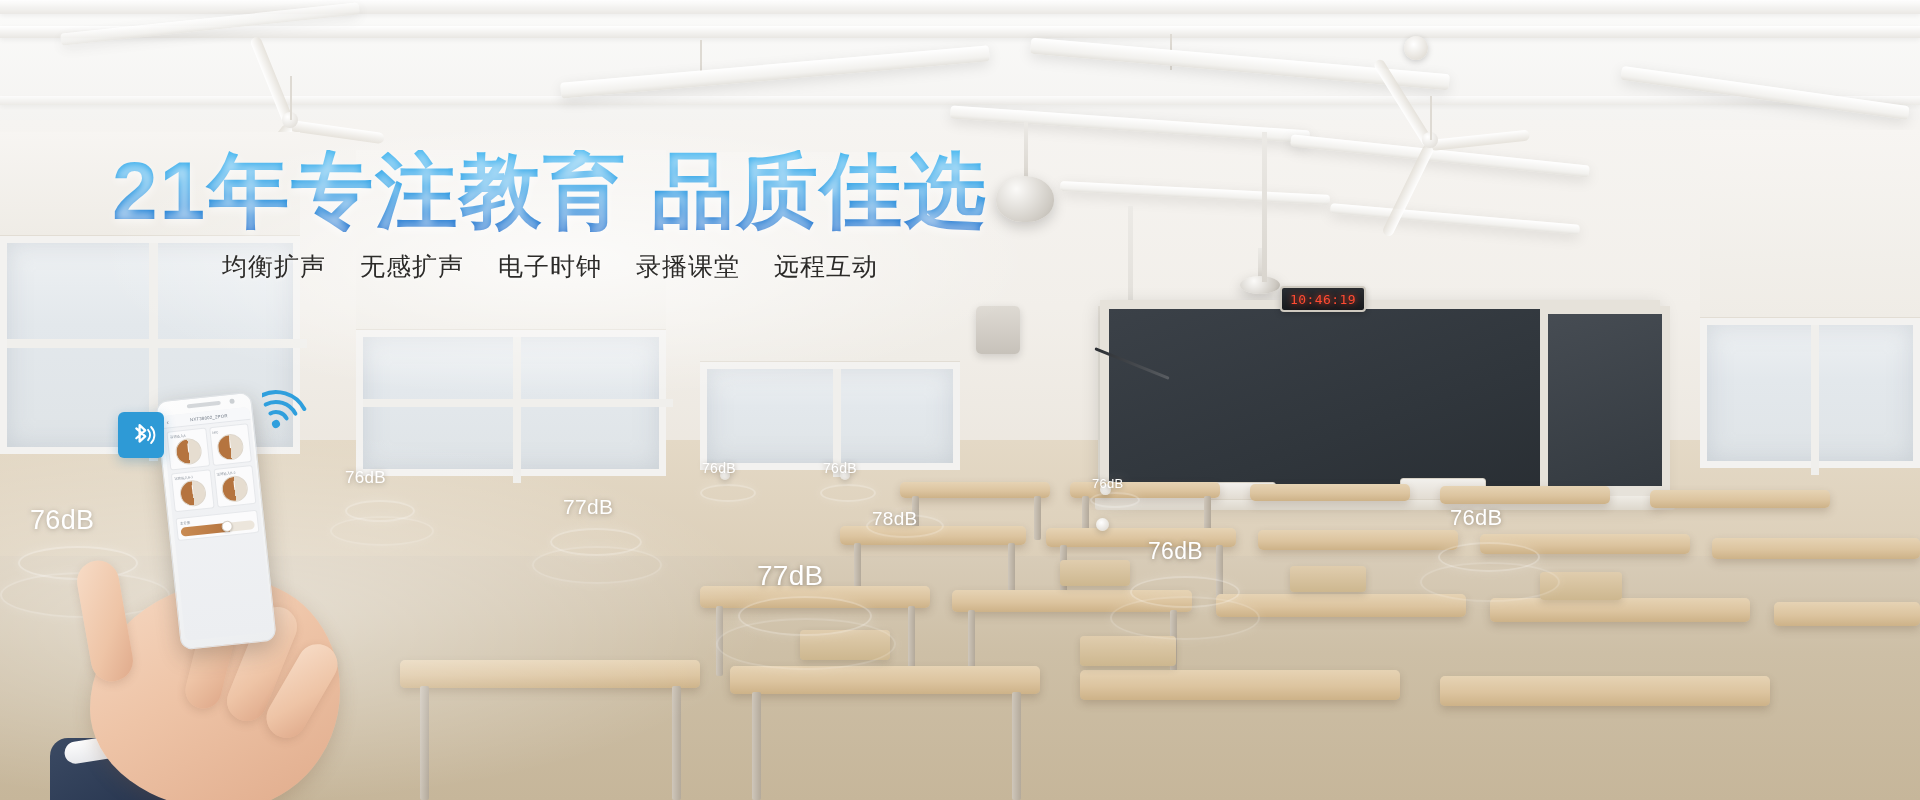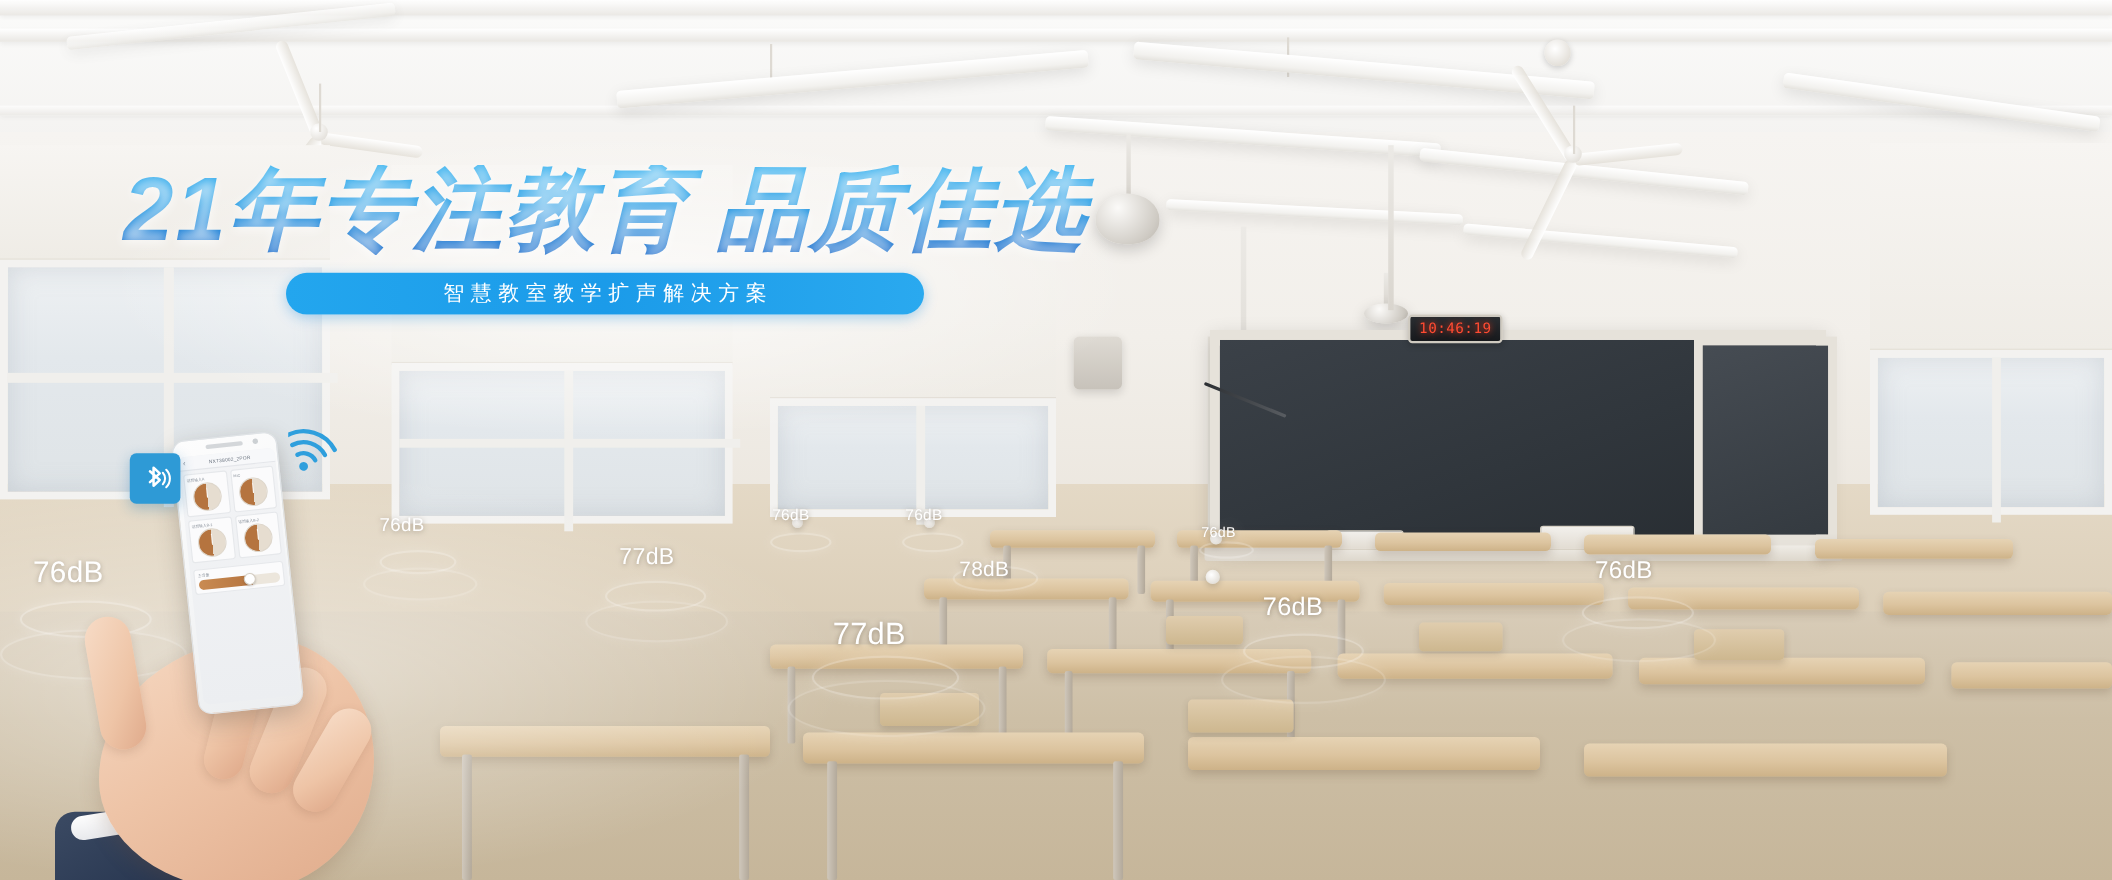--- a/index.html
+++ b/index.html
@@ -164,21 +164,20 @@
     box-shadow:0 2px 6px rgba(0,0,0,.18);
   }
 
   
   .headline-wrap{ position:absolute; left:0; top:150px; width:1100px; }
   .headline{
     text-align:center;
     font-size:82px;
     line-height:1;
     font-weight:700;
-    font-style:italic;
     letter-spacing:2px;
     background:linear-gradient(180deg,#3fb5f0 0%,#1f9ae4 42%,#1266c9 100%);
     -webkit-background-clip:text;
     background-clip:text;
     color:transparent;
     text-shadow:0 3px 10px rgba(255,255,255,.65);
     white-space:nowrap;
   }
   .pill{
     margin:16px auto 0 auto;
@@ -480,23 +479,27 @@
       <div class="db-label" style="left: 1092px; top: 476px; font-size: 13px;">76dB</div>
       <div class="db-label" style="left: 1148px; top: 538px; font-size: 23px;">76dB</div>
       <div class="db-label" style="left: 1450px; top: 505px; font-size: 22px;">76dB</div>
     </div>
 
   <div class="glow"></div>
   <div class="glow2"></div>
 
   <div class="headline-wrap">
     <div class="headline">21年专注教育 品质佳选</div>
-    <div class="pill">
-      <span>智慧教室教学扩声解决方案</span>
-    </div>
+    <div class="features" id="features-row">
+        <span>均衡扩声</span>
+        <span>无感扩声</span>
+        <span>电子时钟</span>
+        <span>录播课堂</span>
+        <span>远程互动</span>
+      </div>
   </div>
 
   <div class="bt-badge">
     <svg width="30" height="30" viewBox="0 0 32 32" aria-hidden="true">
       <path d="M11 9 L20.5 17.5 L14.5 23 L14.5 5.5 L20.5 11 L11 19.5" fill="none" stroke="#ffffff" stroke-width="2.4" stroke-linecap="round" stroke-linejoin="round"></path>
       <path d="M23.5 10.5 a8 8 0 0 1 0 11" fill="none" stroke="#ffffff" stroke-width="2" stroke-linecap="round"></path>
       <path d="M26.8 7.5 a12 12 0 0 1 0 17" fill="none" stroke="#ffffff" stroke-width="2" stroke-linecap="round"></path>
     </svg>
   </div>
 

